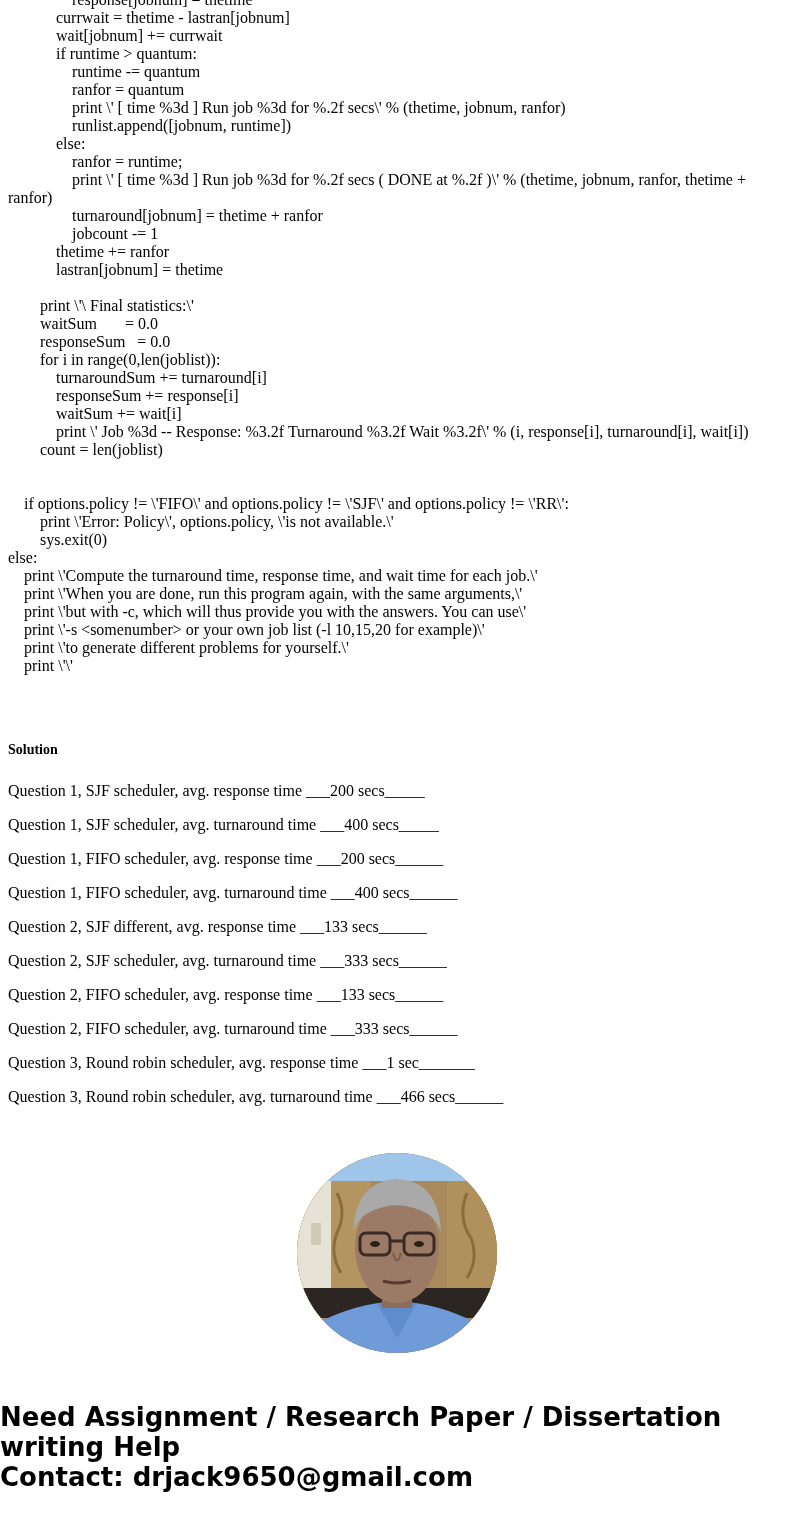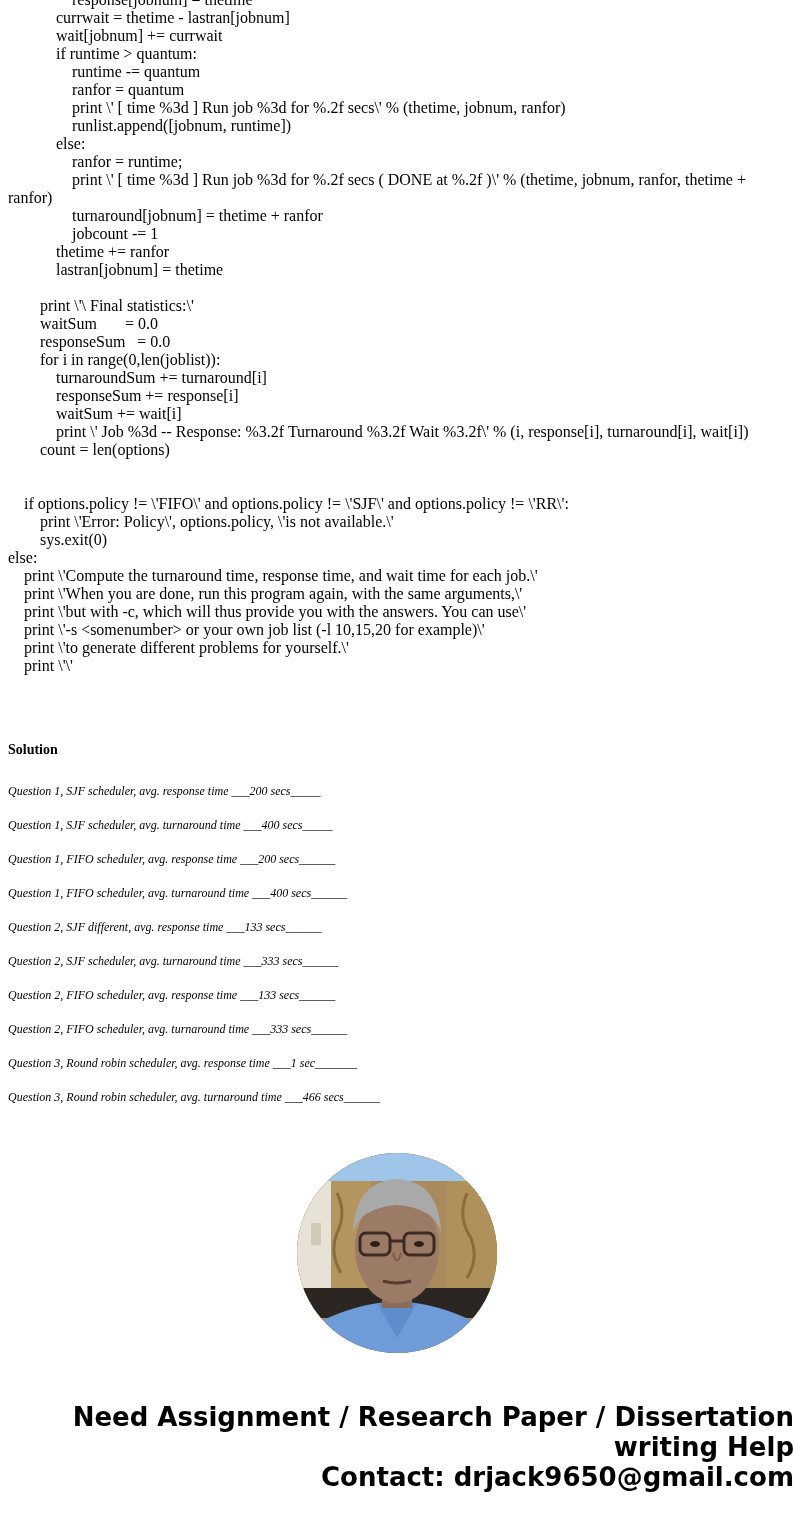--- a/index.html
+++ b/index.html
@@ -33,42 +33,41 @@
     left: 8px;
     top: 742px;
     margin: 0;
     font-size: 14px;
     font-weight: bold;
     font-family: "Liberation Serif", serif;
   }
   .answers { position: absolute; left: 8px; top: 780px; width: 780px; }
   .answer {
     display: block;
-    font-size: 12px;
+    font-size: 16px;
     line-height: 22px;
     height: 22px;
     margin-bottom: 12px;
-    font-style: italic;
   }
   .avatar-wrap {
     position: absolute;
     left: 297px;
     top: 1153px;
     width: 200px;
     height: 200px;
     border-radius: 50%;
     overflow: hidden;
     background: #6a5a40;
   }
   .promo {
     position: absolute;
     left: 0;
     top: 1402px;
     width: 794px;
-    text-align: right;
+    text-align: left;
     font-family: "DejaVu Sans", sans-serif;
     font-weight: bold;
     font-size: 26px;
     line-height: 30px;
     color: #000;
   }
   .promo span { display: block; }
 </style>
 </head>
 <body>
@@ -91,21 +90,21 @@
     <span class="ln i3">lastran[jobnum] = thetime</span>
     <span class="ln i0"></span>
     <span class="ln i2">print \'\ Final statistics:\'</span>
     <span class="ln i2">waitSum       = 0.0</span>
     <span class="ln i2">responseSum   = 0.0</span>
     <span class="ln i2">for i in range(0,len(joblist)):</span>
     <span class="ln i3">turnaroundSum += turnaround[i]</span>
     <span class="ln i3">responseSum += response[i]</span>
     <span class="ln i3">waitSum += wait[i]</span>
     <span class="ln i3">print \' Job %3d -- Response: %3.2f Turnaround %3.2f Wait %3.2f\' % (i, response[i], turnaround[i], wait[i])</span>
-    <span class="ln i2">count = len(options)</span>
+    <span class="ln i2">count = len(joblist)</span>
     <span class="ln i0"></span>
     <span class="ln i0"></span>
     <span class="ln i1">if options.policy != \'FIFO\' and options.policy != \'SJF\' and options.policy != \'RR\':</span>
     <span class="ln i2">print \'Error: Policy\', options.policy, \'is not available.\'</span>
     <span class="ln i2">sys.exit(0)</span>
     <span class="ln i0">else:</span>
     <span class="ln i1">print \'Compute the turnaround time, response time, and wait time for each job.\'</span>
     <span class="ln i1">print \'When you are done, run this program again, with the same arguments,\'</span>
     <span class="ln i1">print \'but with -c, which will thus provide you with the answers. You can use\'</span>
     <span class="ln i1">print \'-s &lt;somenumber&gt; or your own job list (-l 10,15,20 for example)\'</span>

